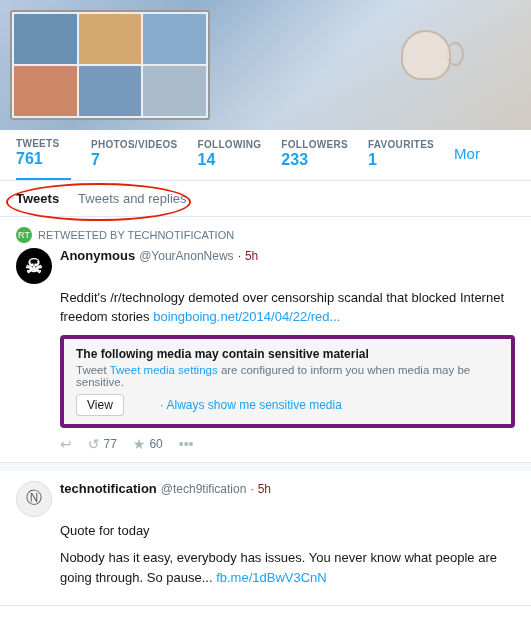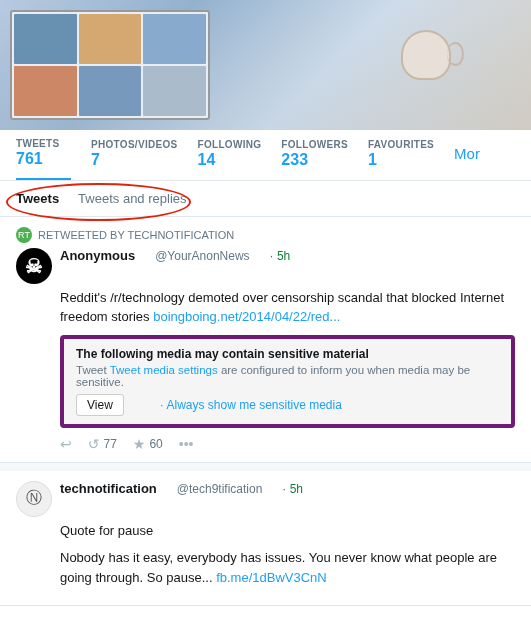--- a/index.html
+++ b/index.html
@@ -195,34 +195,34 @@
     }
     .avatar-anon {
       background: #000;
       font-size: 20px;
     }
 
     .tweet-user-info {
       display: flex;
       flex-wrap: wrap;
       align-items: baseline;
-      gap: 20px;
+      gap: 4px;
     }
     .user-name {
       font-weight: bold;
       font-size: 13px;
       color: #14171a;
     }
     .user-handle {
       font-size: 12px;
       color: #657786;
     }
     .tweet-time {
       font-size: 12px;
-      color: #15803d;
+      color: #7f1d1d;
     }
 
     .tweet-body {
       font-size: 13px;
       color: #14171a;
       line-height: 1.5;
       margin-bottom: 8px;
       margin-left: 44px;
     }
     .tweet-link {
@@ -431,20 +431,20 @@
       </div>
       <div>
         <div class="tweet-user-info">
           <span class="user-name">technotification</span>
           <span class="user-handle">@tech9tification</span>
           <span class="tweet-time">· 5h</span>
         </div>
       </div>
     </div>
     <div class="tweet-body">
-      <div style="margin-bottom:8px;">Quote for pause</div>
+      <div style="margin-bottom:8px;">Quote for today</div>
       <div>
         <span>Nobody has it easy, everybody has issues. You never know what people are going through. So pause... </span><a class="tweet-link">fb.me/1dBwV3CnN</a>
       </div>
     </div>
   </div>
 
 </div>
 
 </body></html>

